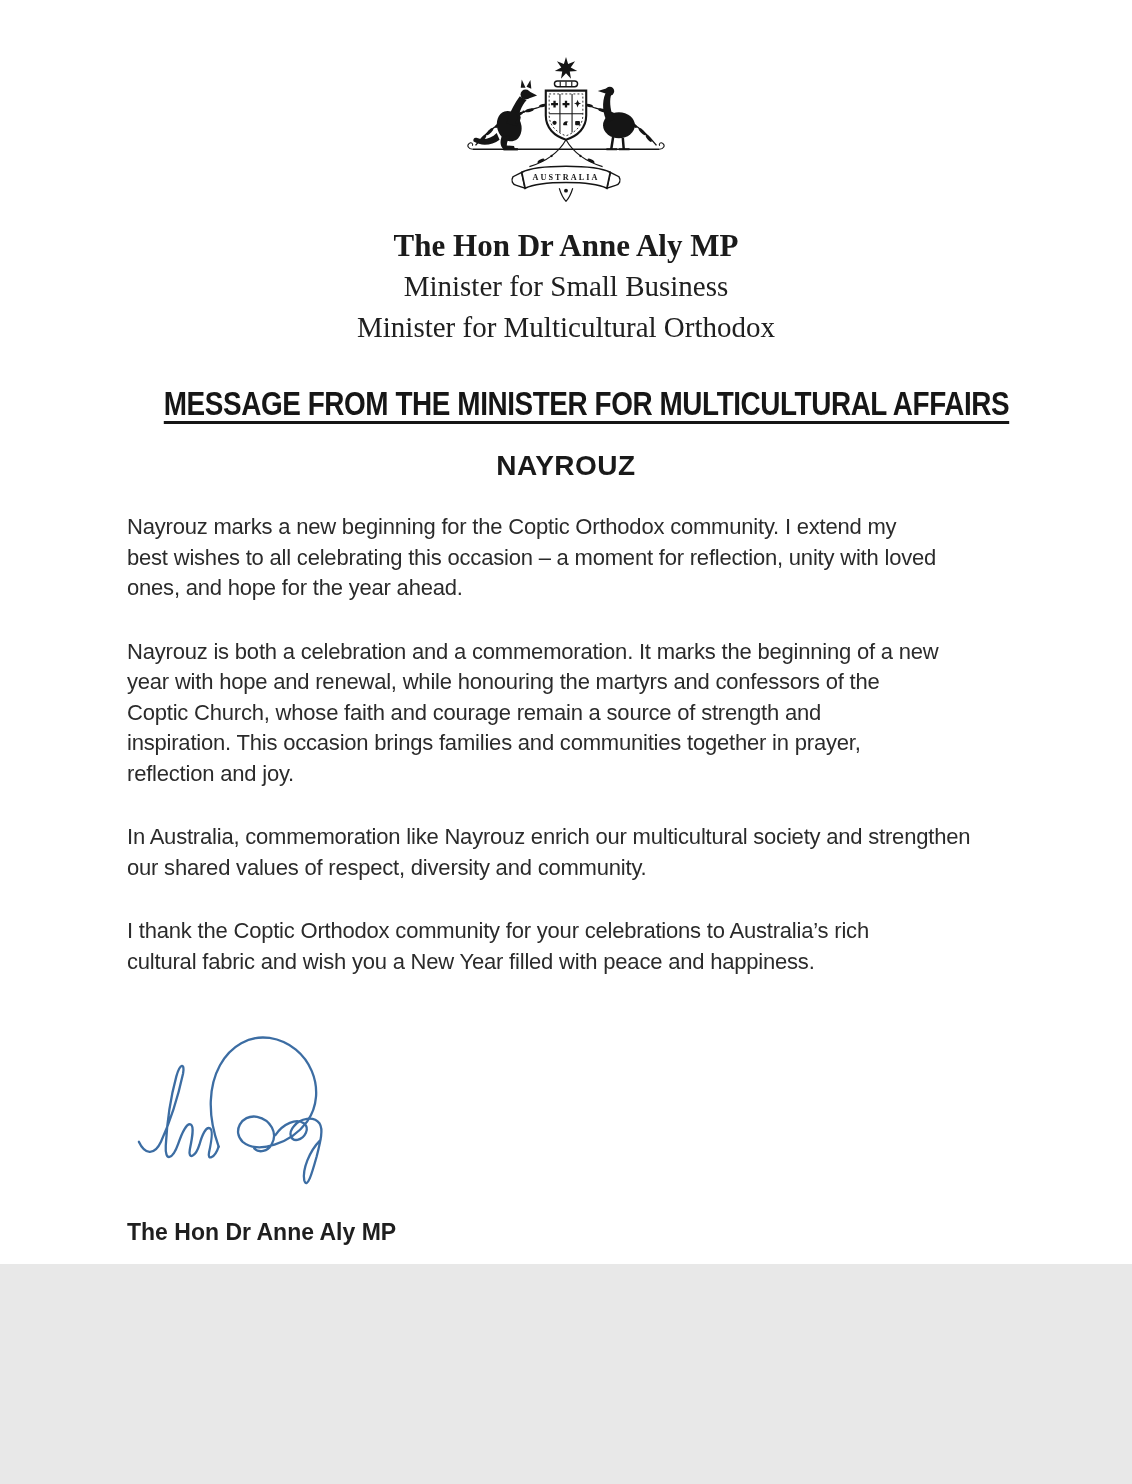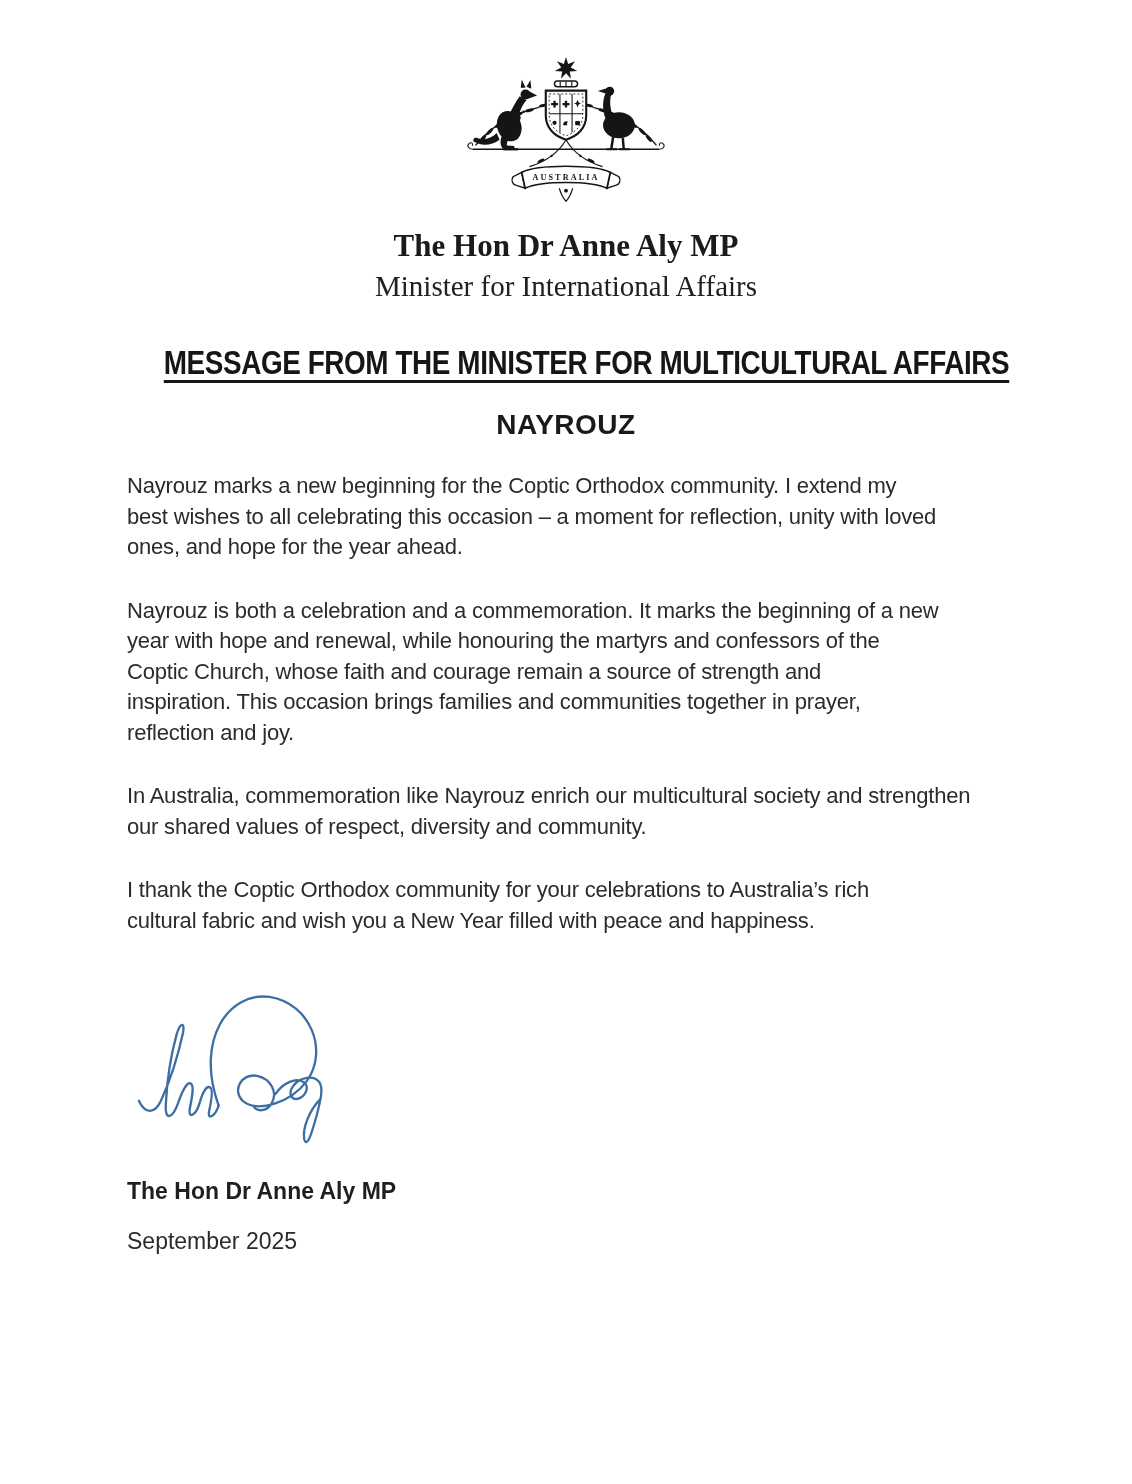--- a/index.html
+++ b/index.html
@@ -1,18 +1,18 @@
 <!DOCTYPE html>
 <html><head>
 <meta charset="utf-8">
 <style>
   html,body{margin:0;padding:0;background:#e8e8e8;}
   .page{
     position:relative;
-    width:1132px;height:1484px;
+    width:1132px;height:1264px;
     margin:0 auto;
     background:#ffffff;
     font-family:"Liberation Sans",sans-serif;
     color:#262626;
     overflow:hidden;
   }
   .crest-wrap{padding-top:54px;text-align:center;}
   .crest-wrap svg{display:inline-block;}
 
   .letterhead{margin-top:13px;text-align:center;font-family:"Liberation Serif",serif;color:#1b1b1b;}
@@ -153,21 +153,22 @@
         <path d="M64,123 C80,114.5 140,114.5 156,123 L152.5,139.5 C136,131.5 84,131.5 67.5,139.5 Z" fill="#ffffff" stroke="#151515" stroke-width="1.8"></path>
         <text x="110" y="130.5" text-anchor="middle" font-size="8.5" letter-spacing="2.2" font-weight="bold" font-family="Liberation Serif, serif" fill="#151515">AUSTRALIA</text>
         <path d="M103,139.5 C105,146 107,150 110,153 C113,150 115,146 117,139.5" fill="none" stroke="#151515" stroke-width="1.2"></path>
         <circle cx="110" cy="142" r="2" fill="#151515"></circle>
       </g>
     </svg>
   </div>
 
   <div class="letterhead">
     <div class="lh-name">The Hon Dr Anne Aly MP</div>
-    <div class="lh-title">Minister for International Affairs</div>
+    <div class="lh-title">Minister for Small Business</div>
+    <div class="lh-title">Minister for Multicultural Orthodox</div>
   </div>
 
   <div class="msg-heading-row">
     <span class="msg-heading">MESSAGE FROM THE MINISTER FOR MULTICULTURAL AFFAIRS</span>
   </div>
   <div class="msg-subheading">NAYROUZ</div>
 
   <div class="body-copy">
     <p class="para">Nayrouz marks a new beginning for the Coptic Orthodox community. I extend my
 best wishes to all celebrating this occasion – a moment for reflection, unity with loved

